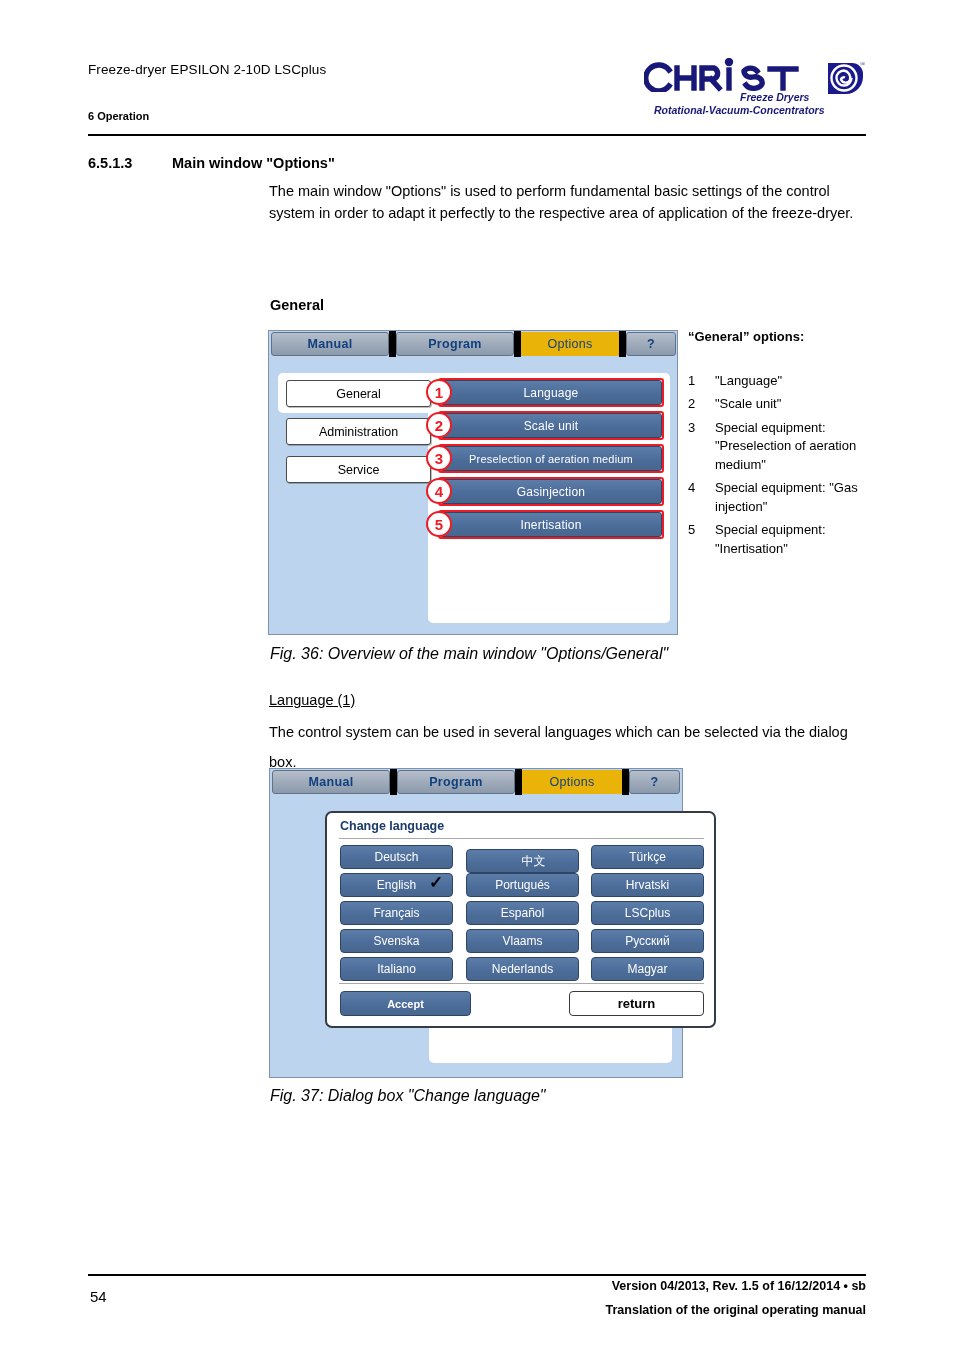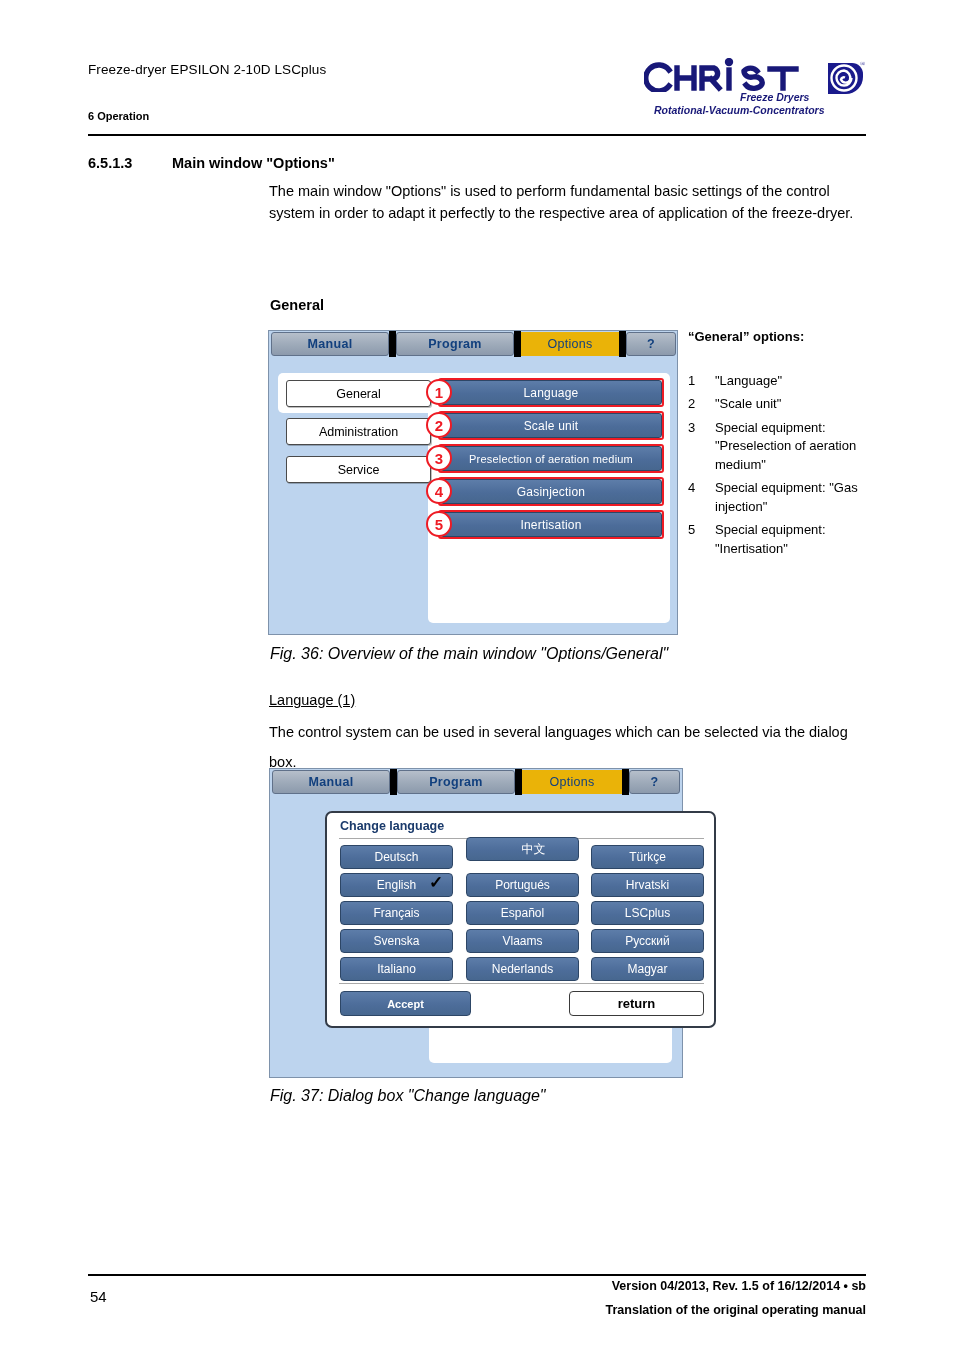--- a/index.html
+++ b/index.html
@@ -596,21 +596,21 @@
     <div class="tab" style="left:359px;width:51px;">?</div>
   </div>
 
   <div id="fig37-backpanel"></div>
 
   <div id="fig37-dialog">
     <div id="dlg-title">Change language</div>
     <div id="dlg-title-rule"></div>
 
     <div class="lang-btn" style="left:13px;top:32px;">Deutsch</div>
-    <div class="lang-btn" style="left:139px;top:24px;padding-left:22px;">中文</div>
+    <div class="lang-btn" style="left:139px;top:36px;padding-left:22px;">中文</div>
     <div class="lang-btn" style="left:264px;top:32px;">Türkçe</div>
 
     <div class="lang-btn" style="left:13px;top:60px;">English</div>
     <div id="lang-check" style="left:102px;top:61px;">✓</div>
     <div class="lang-btn" style="left:139px;top:60px;">Portugués</div>
     <div class="lang-btn" style="left:264px;top:60px;">Hrvatski</div>
 
     <div class="lang-btn" style="left:13px;top:88px;">Français</div>
     <div class="lang-btn" style="left:139px;top:88px;">Español</div>
     <div class="lang-btn" style="left:264px;top:88px;">LSCplus</div>

